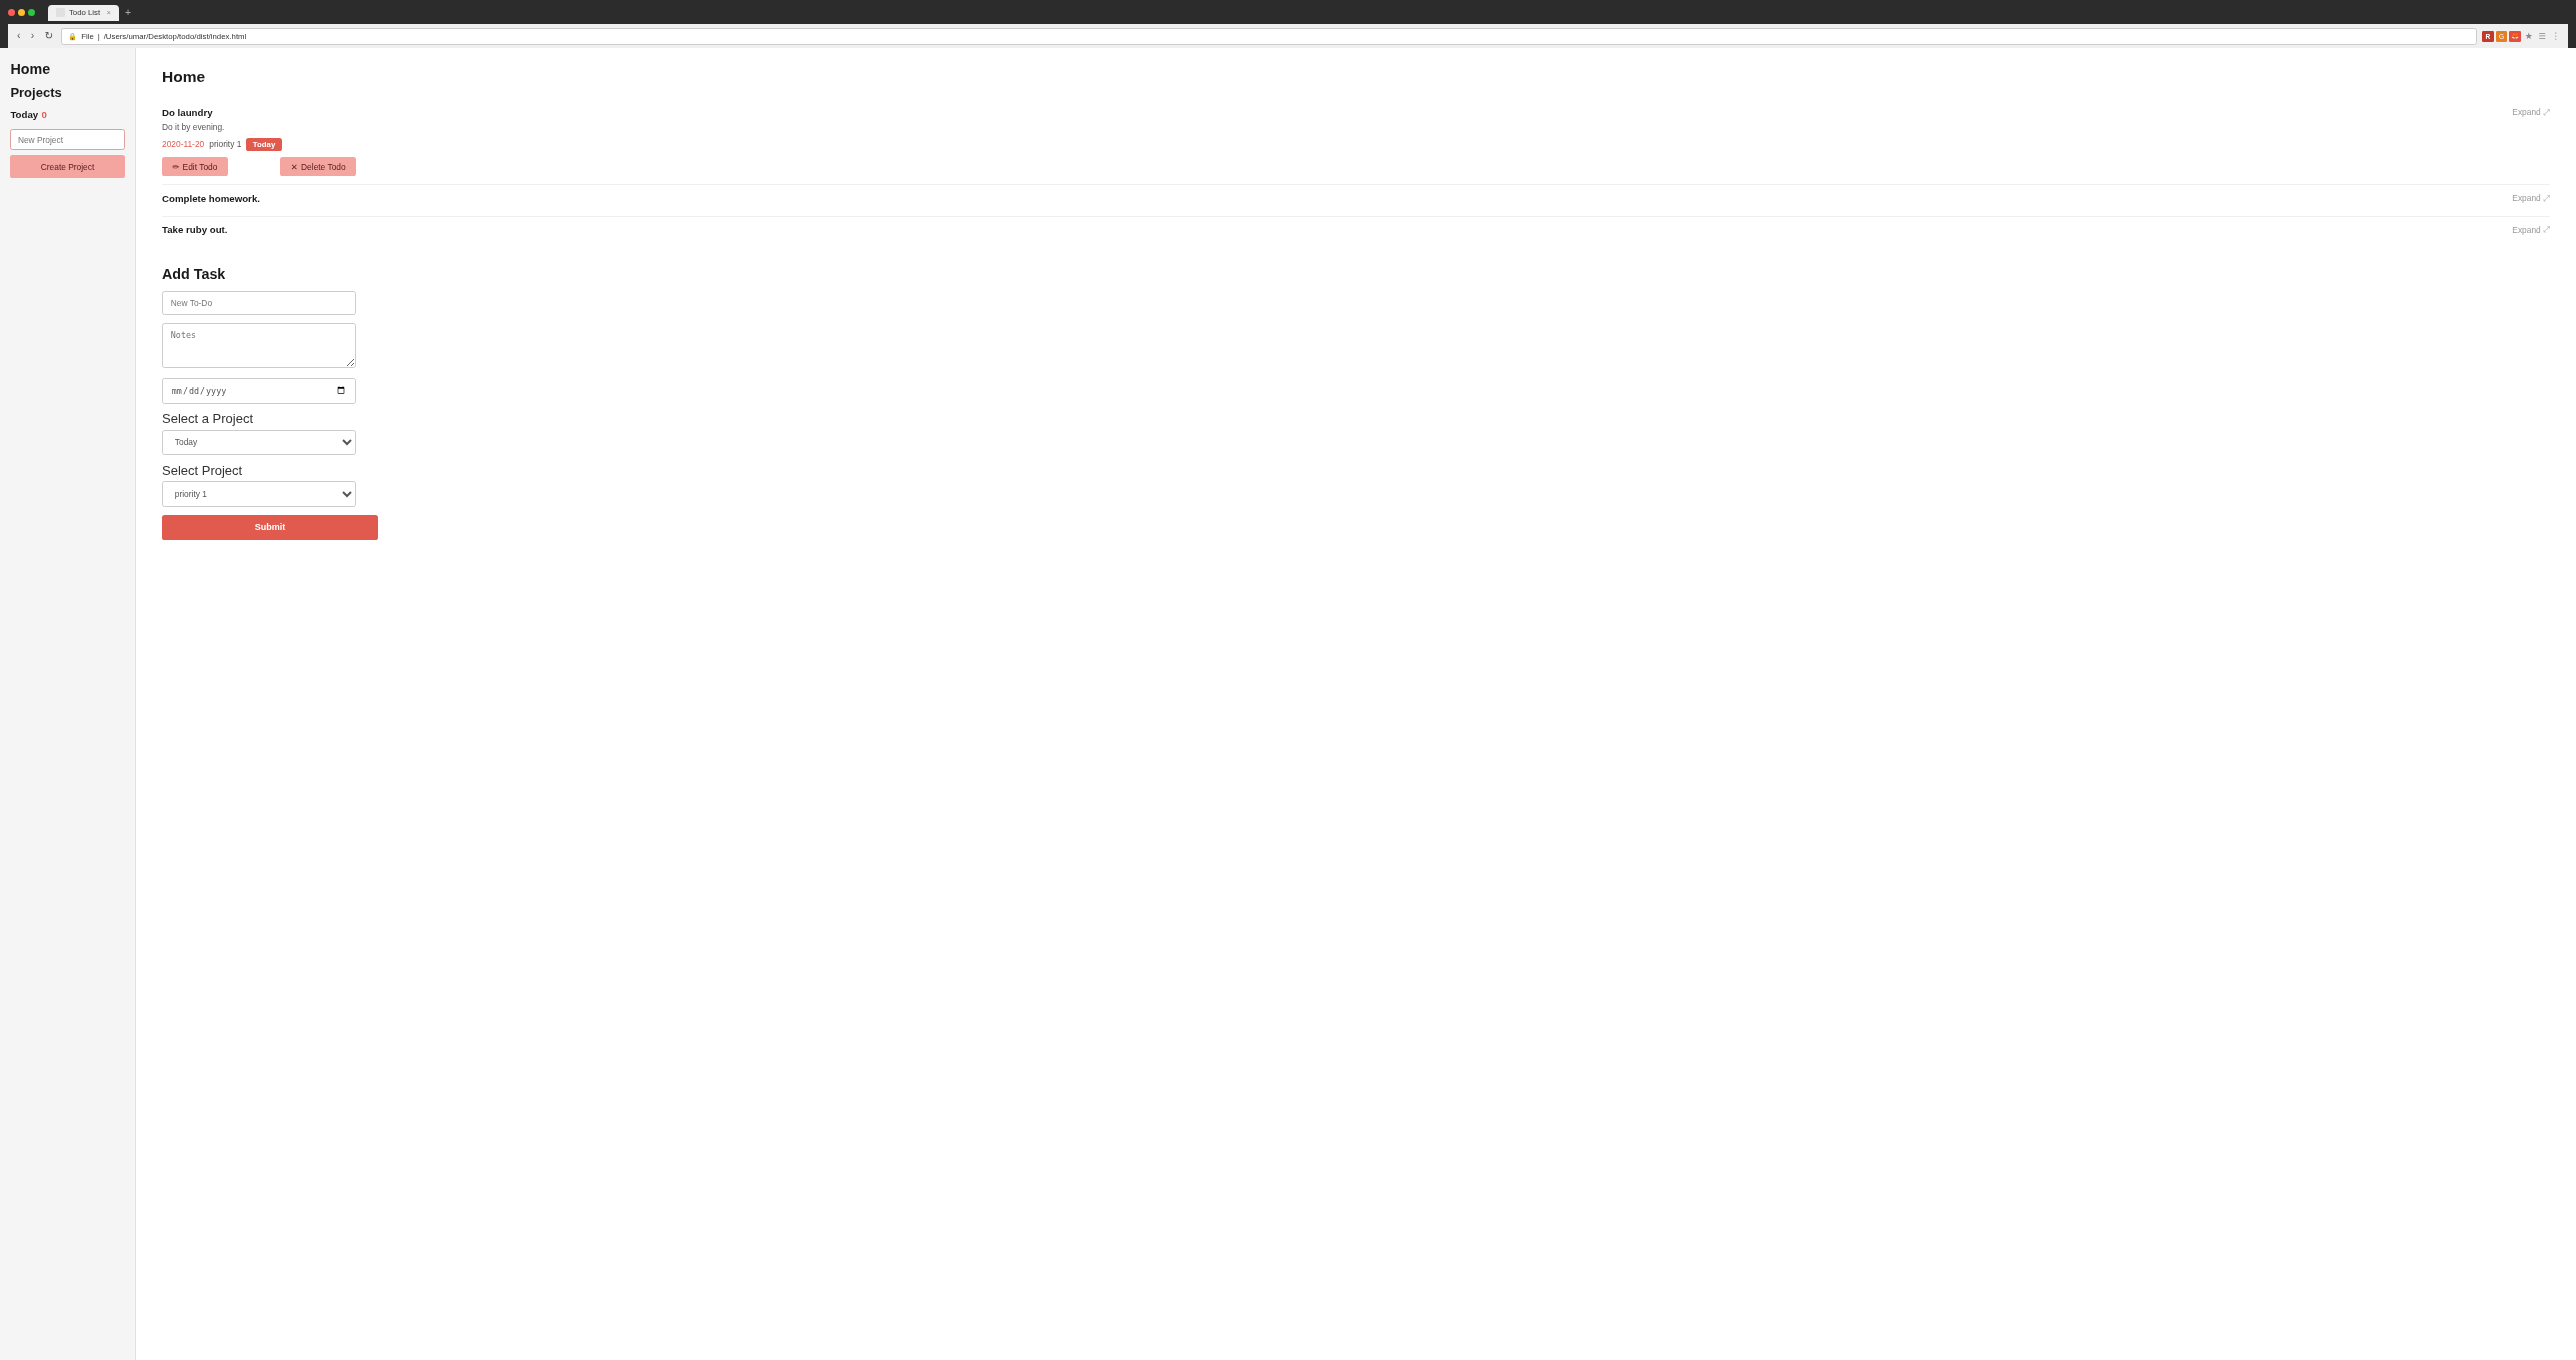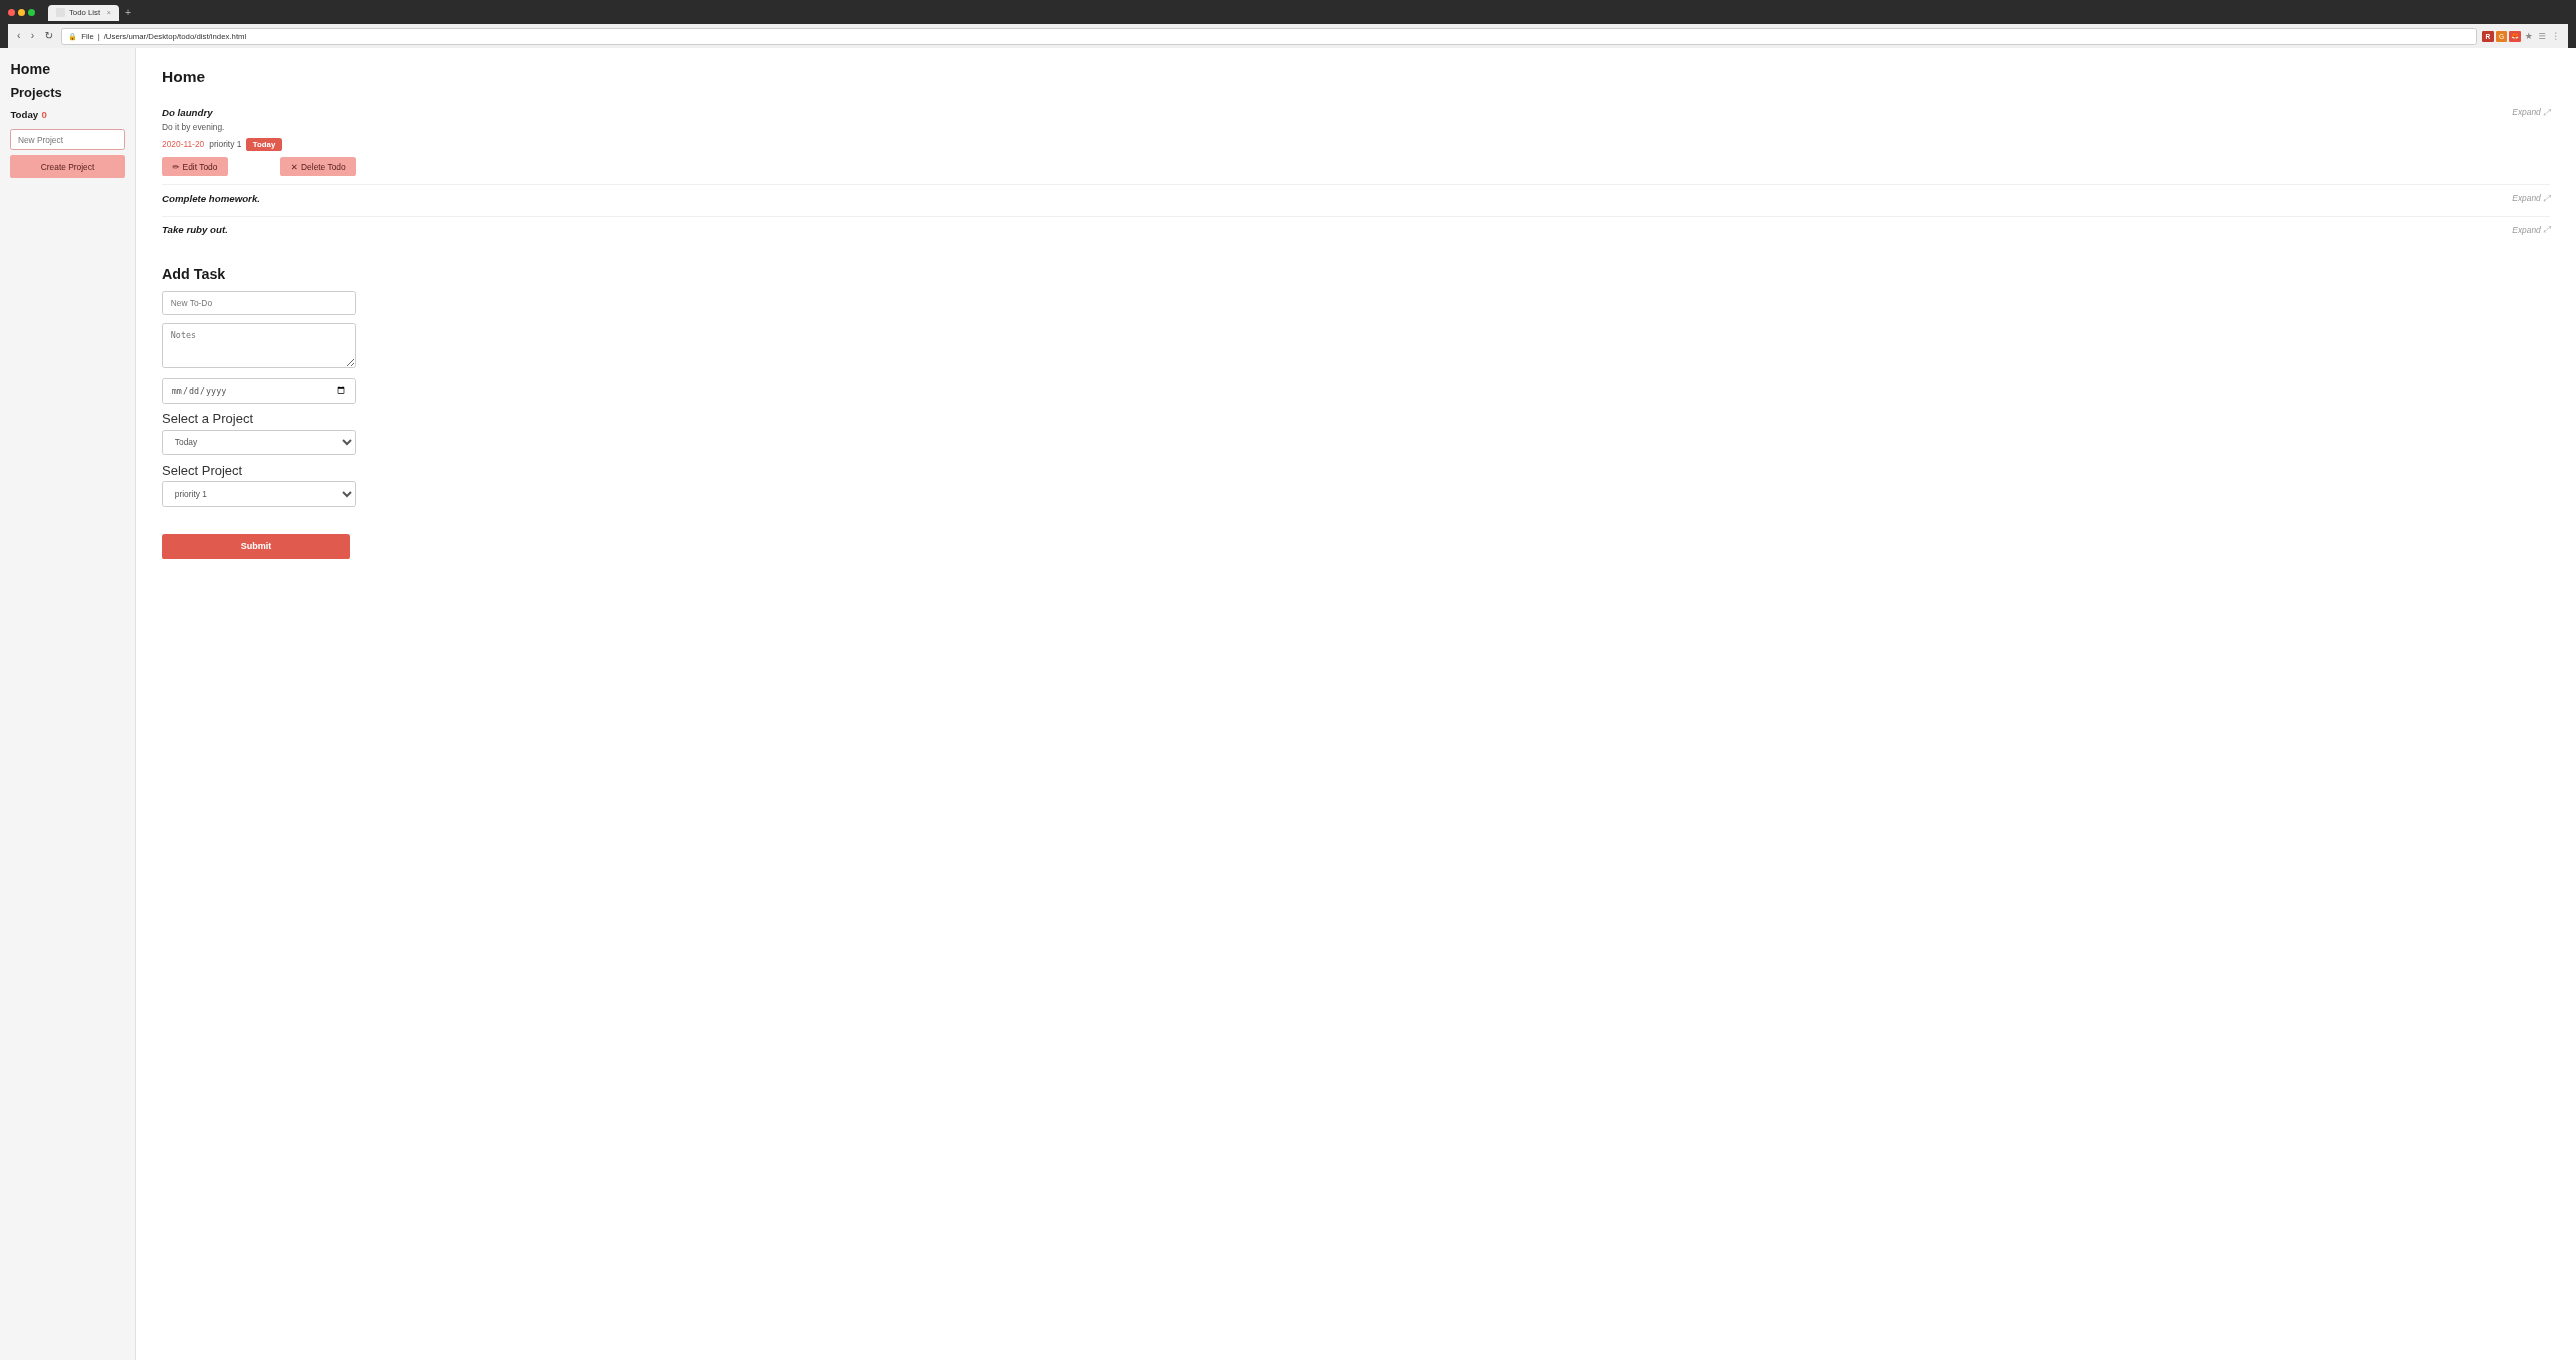--- a/index.html
+++ b/index.html
@@ -215,21 +215,20 @@
       padding: 7.8px 0;
     }
     .todo-item:last-child {
       border-bottom: none;
     }
     .todo-header {
       display: flex;
       align-items: center;
       justify-content: space-between;
       margin-bottom: 3.9px;
-      font-style: italic;
     }
     .todo-title {
       font-size: 9.7px;
       font-weight: 600;
       color: #1a1a1a;
     }
     .todo-expand {
       display: flex;
       align-items: center;
       gap: 2.6px;
@@ -346,30 +345,30 @@
       width: 194px;
       border: 0.6px solid #ccc;
       border-radius: 2.6px;
       padding: 5.8px 7.8px;
       font-size: 8.4px;
       color: #555;
       outline: none;
       background: white;
     }
     .submit-btn {
-      width: 188px;
+      width: 216px;
       background: #e05a4e;
       border: none;
       border-radius: 2.6px;
       padding: 7.8px;
       font-size: 9px;
       font-weight: 600;
       color: white;
       cursor: pointer;
-      margin-top: 19px;
+      margin-top: 0;
     }
 
     .actions-row {
       display: flex;
       justify-content: space-between;
       align-items: center;
       width: 194px;
     }
   </style>
 </head>

